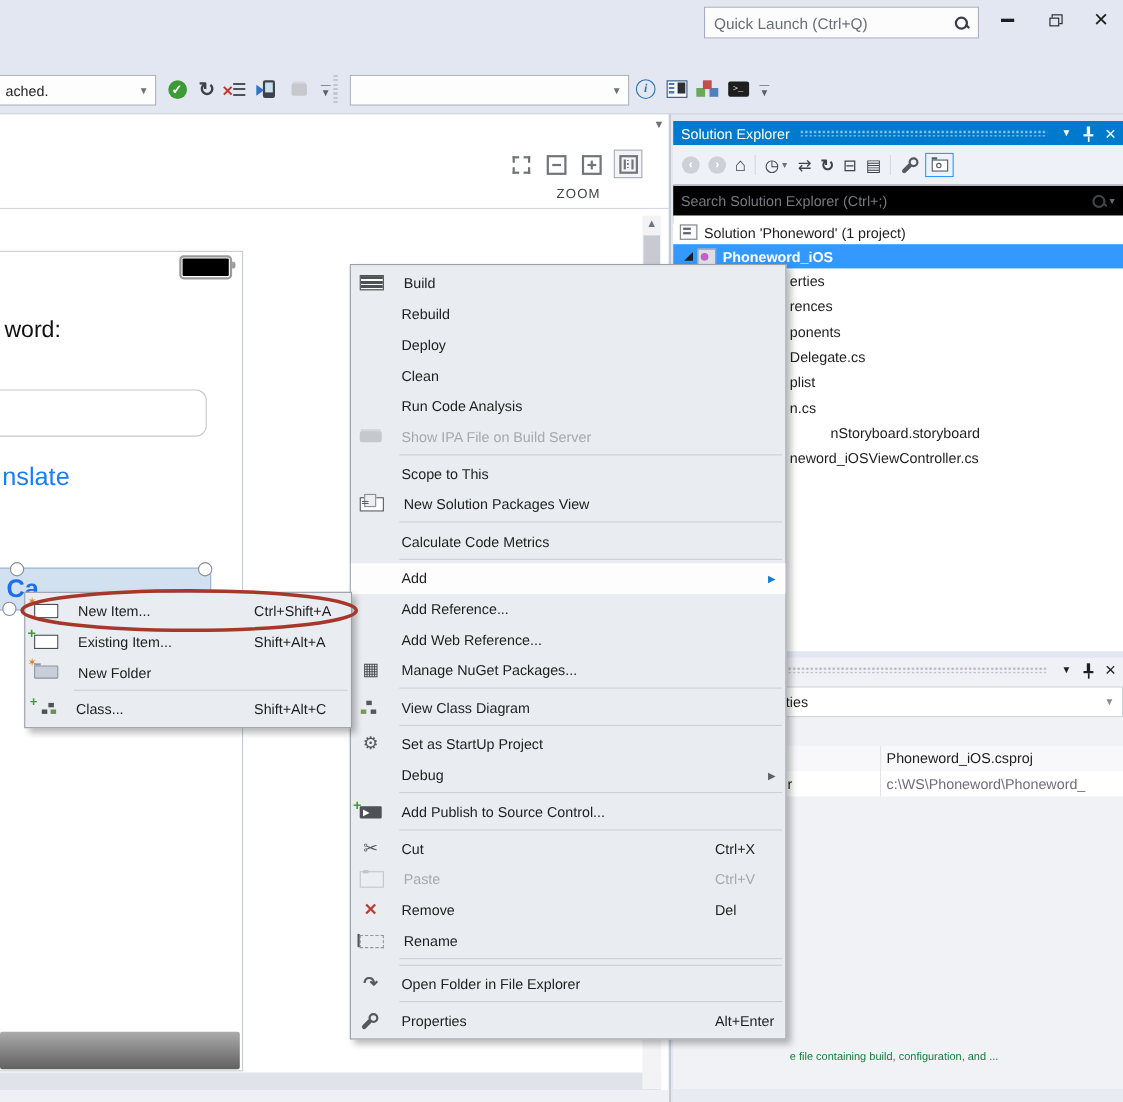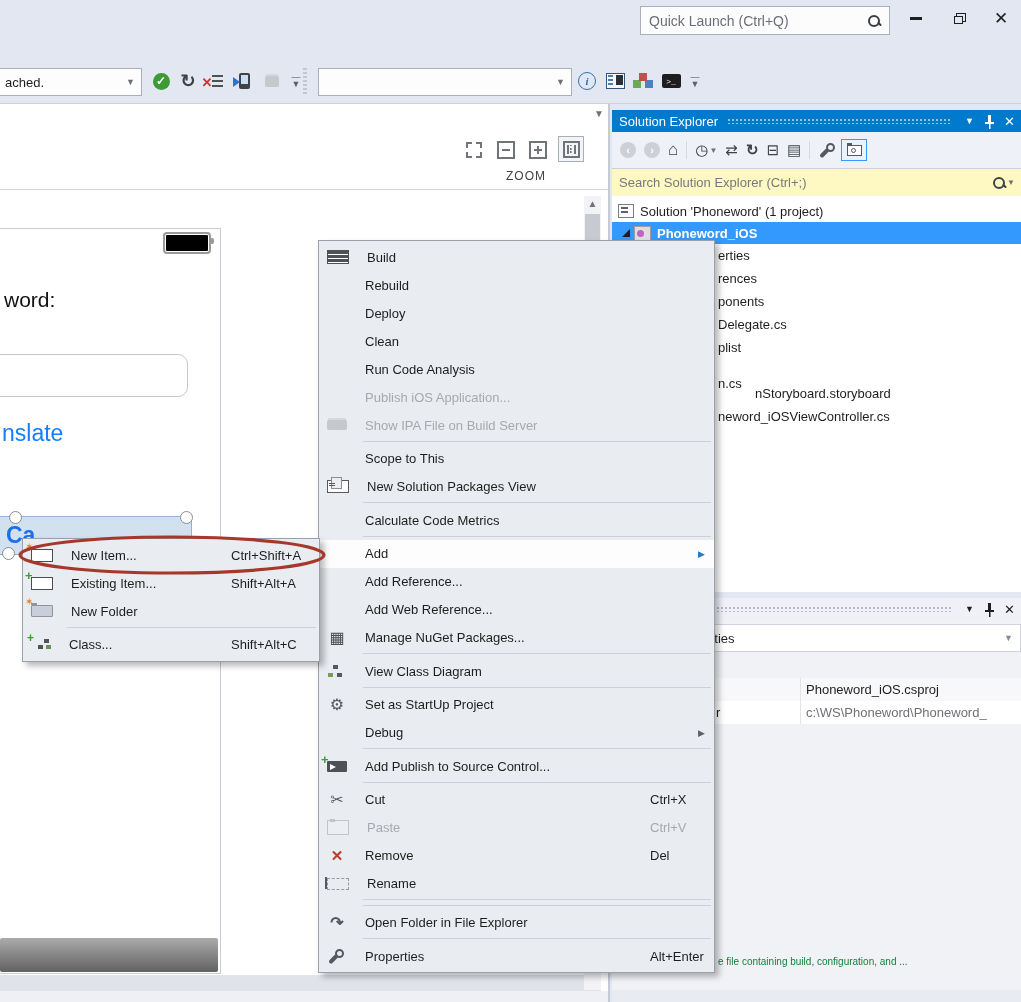--- a/index.html
+++ b/index.html
@@ -101,21 +101,21 @@
   .nav-circ{width:16px;height:16px;border-radius:50%;background:#CDD0D8;color:#FFF;font-size:11px;font-weight:bold;display:flex;align-items:center;justify-content:center;}
   .vsep{width:1px;height:18px;background:#D4D8E2;}
   .tiny-caret{font-size:8px;color:#6E7076;margin-left:1px;}
   .css-wrench{position:relative;width:15px;height:15px;display:inline-block;}
   .css-wrench::before{content:"";position:absolute;left:1px;top:8px;width:11px;height:4px;background:#55585E;border-radius:2px;transform:rotate(-45deg);}
   .css-wrench::after{content:"";position:absolute;left:8px;top:0px;width:5px;height:5px;border:2.4px solid #55585E;border-radius:50%;}
   .showall-box{width:24px;height:20px;border:1.5px solid #3399FF;background:#EAF2FB;display:flex;align-items:center;justify-content:center;}
   .showall-folder{position:relative;width:13px;height:9px;border:1px solid #55585E;background:#FFF;}
   .showall-folder::before{content:"";position:absolute;left:-1px;top:-3px;width:5px;height:2px;background:#55585E;}
   .showall-folder::after{content:"";position:absolute;left:3px;top:2px;width:3px;height:3px;border:1px solid #55585E;border-radius:50%;}
-  .se-search{position:absolute;left:0;top:58px;right:0;height:27px;background:#fef9c3;border-top:1px solid #CCD0DA;border-bottom:7px solid #14b8a6;display:flex;align-items:center;gap:38px;}
+  .se-search{position:absolute;left:0;top:58px;right:0;height:27px;background:#000000;border-top:1px solid #CCD0DA;border-bottom:7px solid #14b8a6;display:flex;align-items:center;gap:38px;}
   .se-search .ph{flex:1;color:#76797E;font-size:13px;padding-left:7px;}
   .se-search .ico{color:#3F4348;display:flex;align-items:center;margin-right:6px;}
   .se-tree{position:absolute;left:0;top:86px;right:0;bottom:0;background:#FFF;font-size:13px;color:#1E1E1E;}
   .tree-row{position:absolute;left:0;right:0;height:22px;display:flex;align-items:center;}
   .sol-ico{position:relative;width:14px;height:12px;border:1px solid #7A7D85;background:#FBFBFD;margin:0 6px 0 6px;}
   .sol-ico::before{content:"";position:absolute;left:2px;top:2px;width:7px;height:2px;background:#5E6268;box-shadow:0 4px 0 #5E6268;}
   .row-selected{background:#3399FF;color:#FFF;font-weight:bold;}
   .expand-tri{width:0;height:0;border-right:8px solid #1E1E1E;border-top:8px solid transparent;margin:0 4px 0 10px;}
   .proj-ico{position:relative;width:15px;height:13px;border:1px solid #9A9DA6;background:#DDDEE3;margin-right:6px;}
   .proj-ico::before{content:"";position:absolute;left:2px;top:3px;width:7px;height:7px;border-radius:50%;background:#C45FC4;}
@@ -341,21 +341,21 @@
         <span class="proj-ico"></span>
         <span>Phoneword_iOS</span>
       </div>
       <div>
 
       <div class="tree-frag" style="top: 48px;">erties</div>
           <div class="tree-frag" style="top: 71px;">rences</div>
           <div class="tree-frag" style="top: 94px;">ponents</div>
           <div class="tree-frag" style="top: 117px;">Delegate.cs</div>
           <div class="tree-frag" style="top: 140px;">plist</div>
-          <div class="tree-frag" style="top: 176px;">n.cs</div>
+          <div class="tree-frag" style="top: 163px;">n.cs</div>
           <div class="tree-frag" style="top: 186px; margin-left: 37px;">nStoryboard.storyboard</div>
           <div class="tree-frag" style="top: 209px;">neword_iOSViewController.cs</div>
         </div>
     </div>
   </div>
 
   <div class="abs props-panel">
     <div class="panel-title pt-gray">
       <span class="dots" style="margin-left:104px;"></span>
       <span class="t-ico caret-glyph">▼</span>
@@ -408,25 +408,20 @@
         <span class="mi-label">Clean</span>
         <span class="mi-shortcut"></span>
       </div>
 
       <div class="menu-item">
         <span class="mi-ico"></span>
         <span class="mi-label">Run Code Analysis</span>
         <span class="mi-shortcut"></span>
       </div>
 
-      <div class="menu-item disabled">
-        <span class="mi-ico"></span>
-        <span class="mi-label">Publish iOS Application...</span>
-        <span class="mi-shortcut"></span>
-      </div>
 
       <div class="menu-item disabled">
         <span class="mi-ico g-ipa-icon"></span>
         <span class="mi-label">Show IPA File on Build Server</span>
         <span class="mi-shortcut"></span>
       </div>
 
       <div class="separator"></div>
 
       <div class="menu-item">

